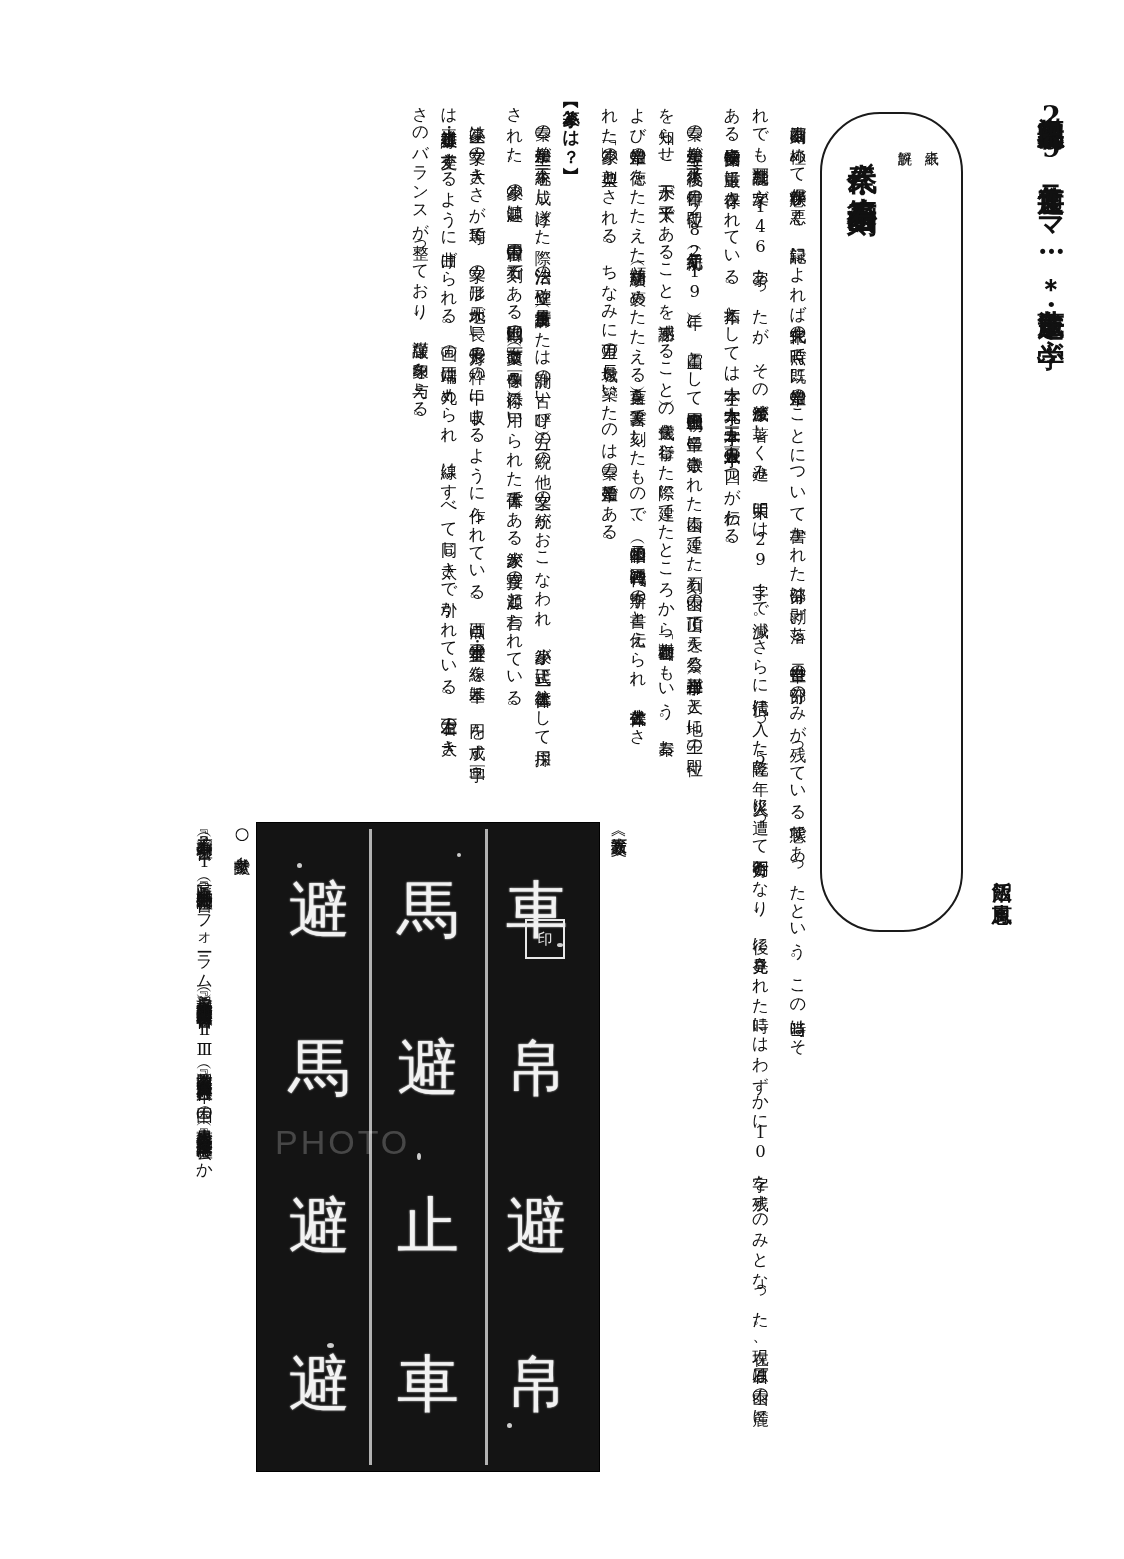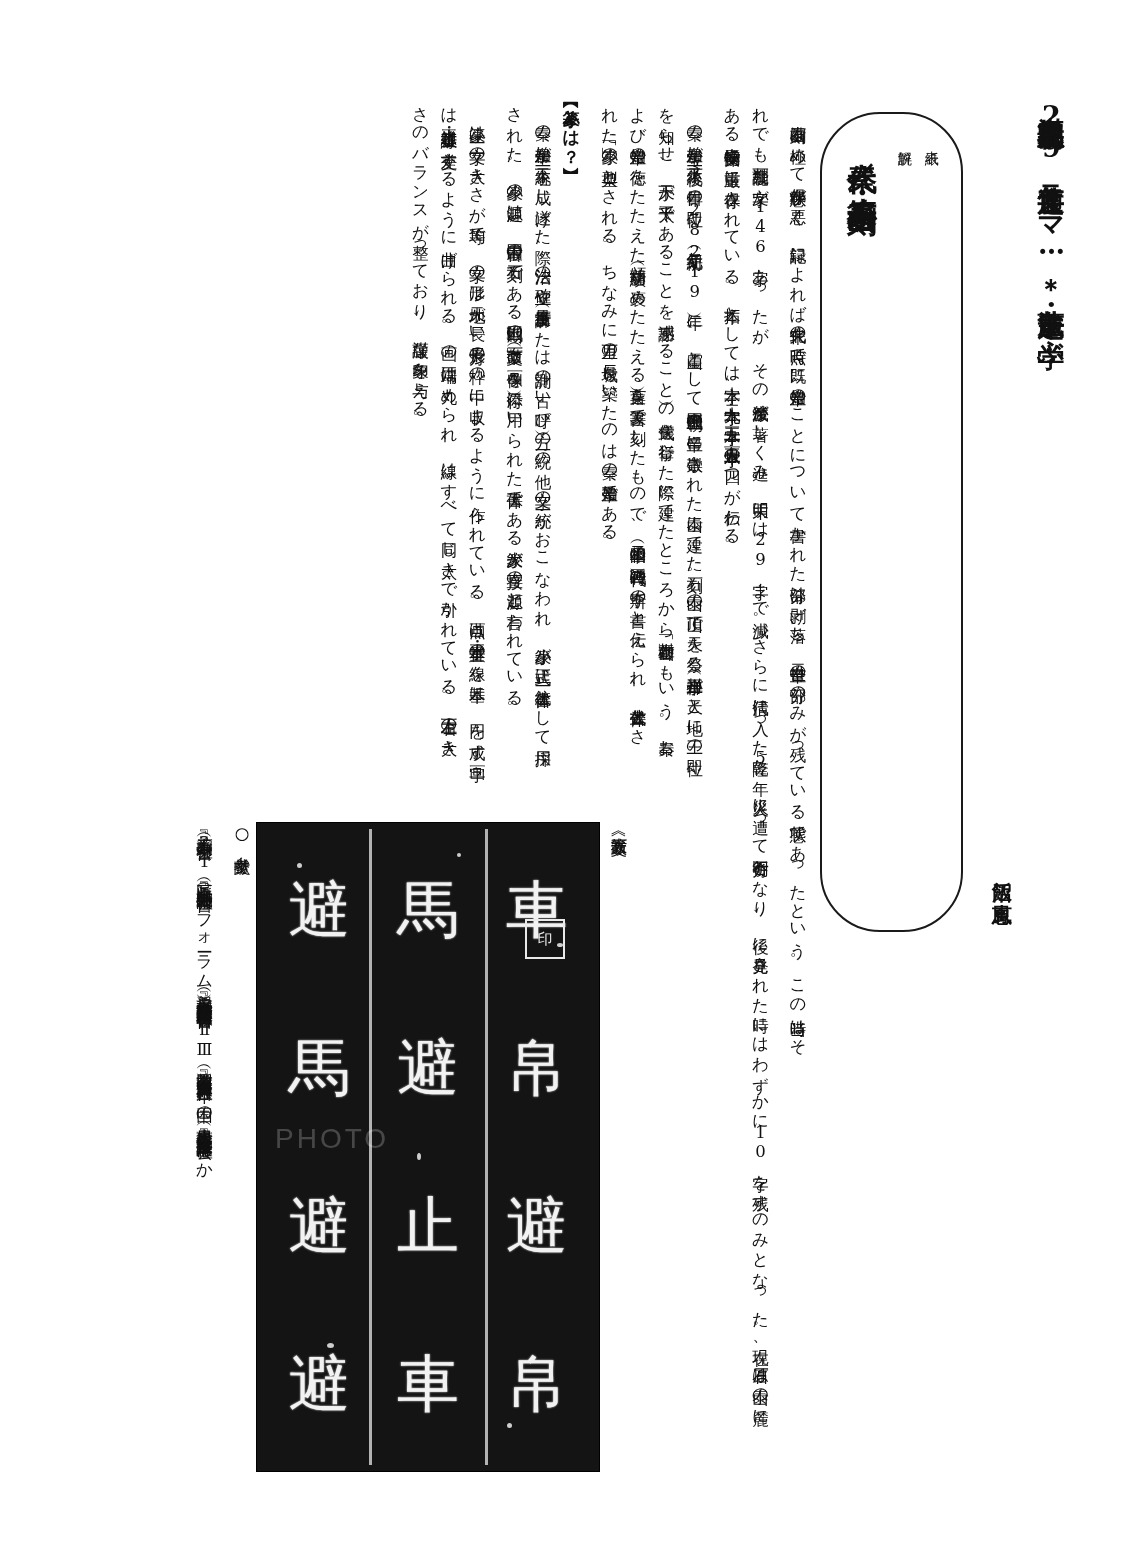--- a/index.html
+++ b/index.html
@@ -152,21 +152,21 @@
   .speckle {
     position: absolute;
     background: #ededed;
     border-radius: 50%;
     opacity: .85;
   }
   .watermark {
     position: absolute;
     left: 18px;
     top: 300px;
-    font-size: 28px;
+    font-size: 34px;
     color: rgba(255,255,255,0.22);
     letter-spacing: 3px;
     font-family: "Liberation Sans", sans-serif;
   }
 </style>
 </head>
 <body>
 
 <div class="page">
 

